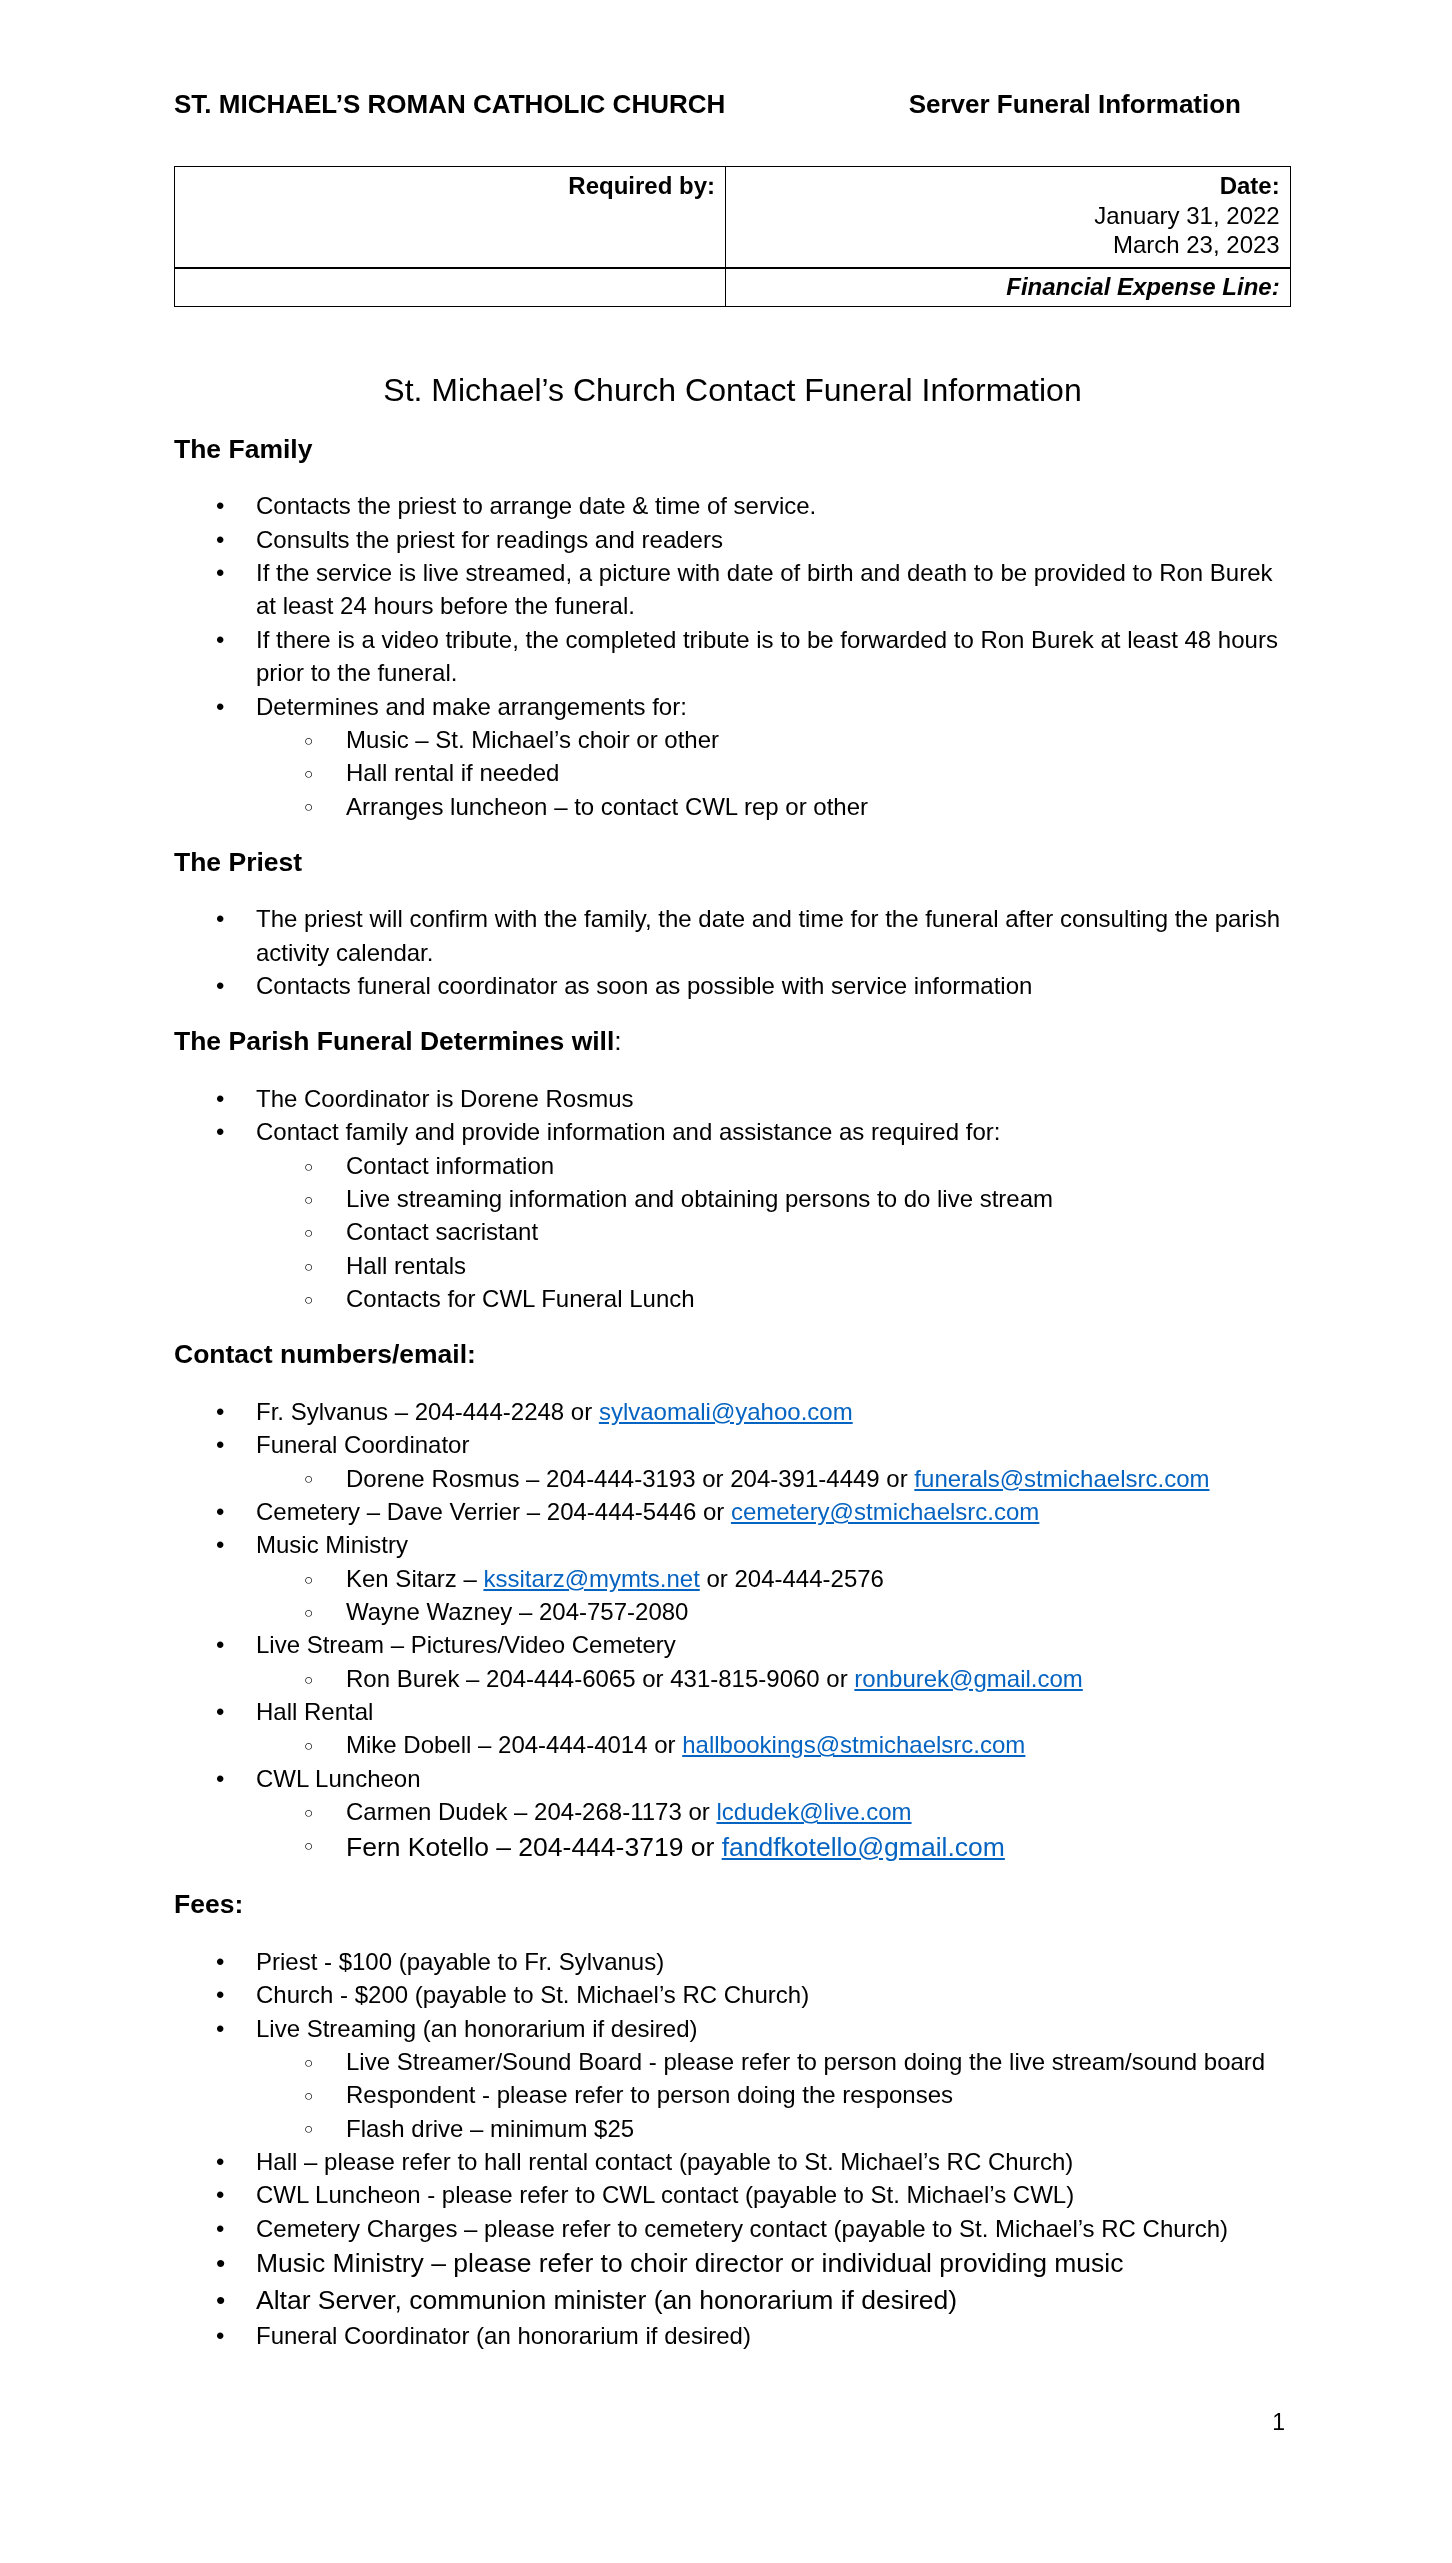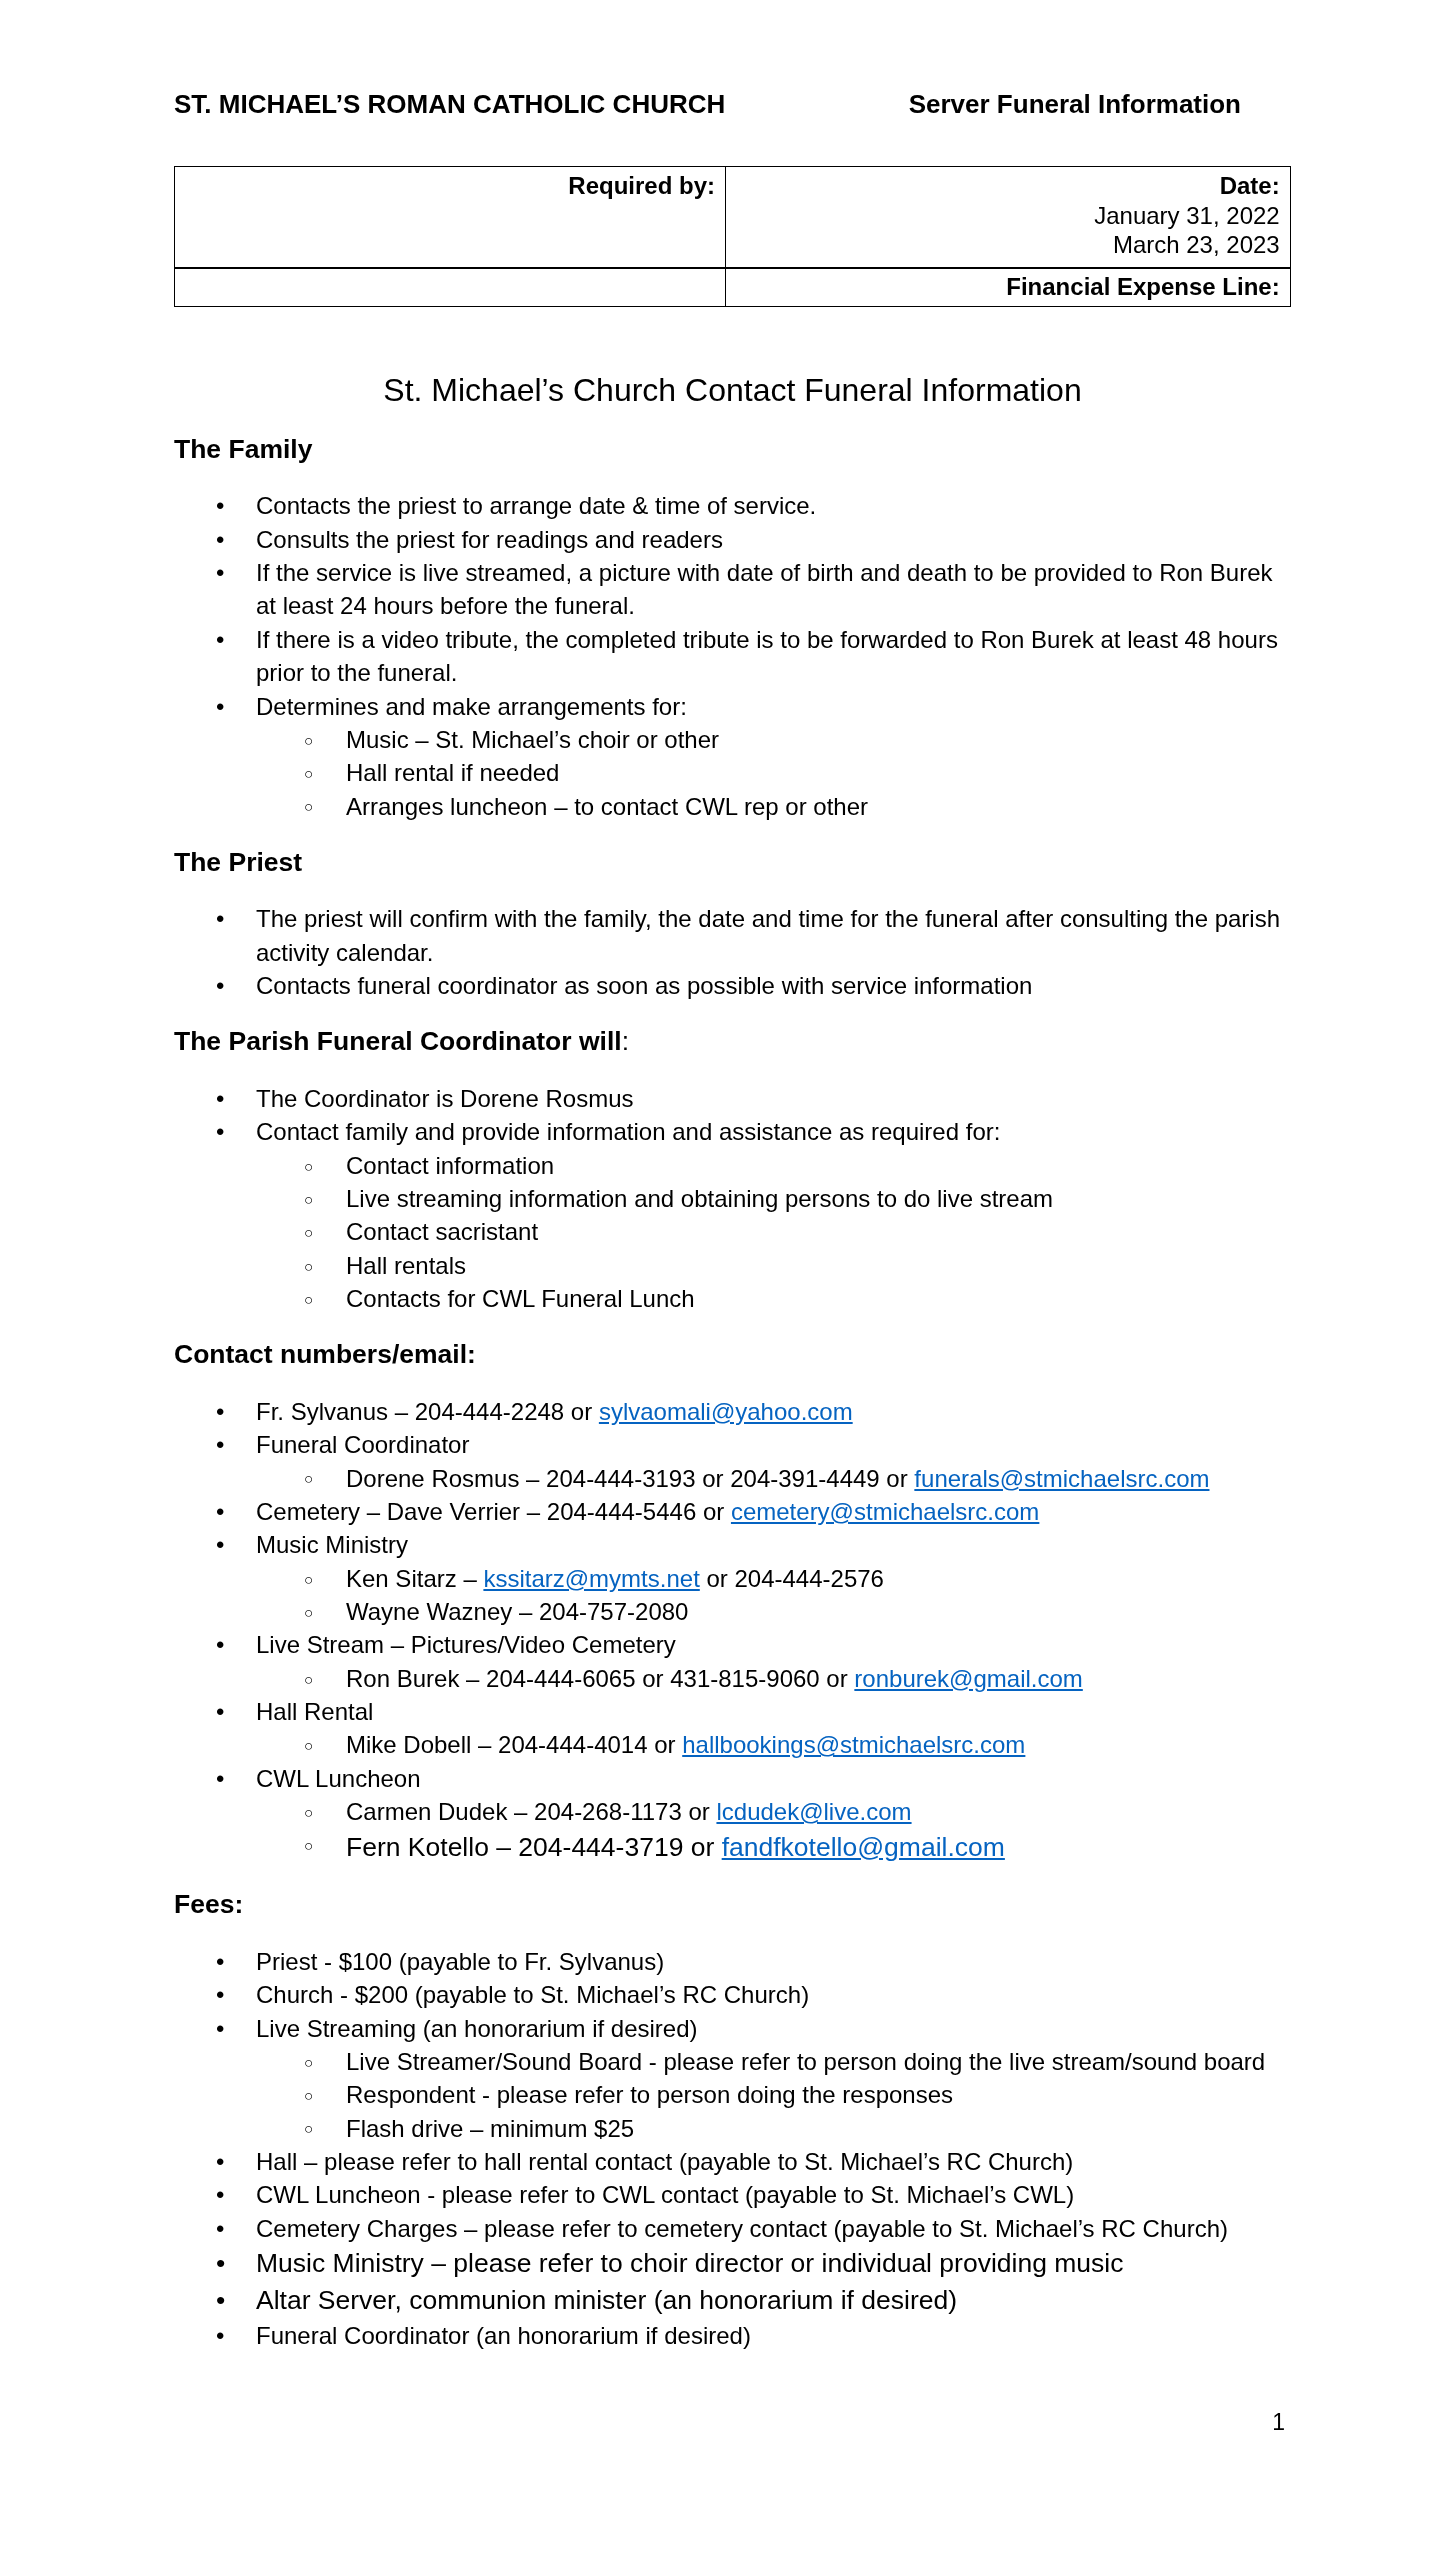--- a/index.html
+++ b/index.html
@@ -11,21 +11,21 @@
   }
   .page{padding:89px 161px 0 174px;}
 
   
   .header-row{display:flex;align-items:flex-end;font-weight:bold;font-size:26px;line-height:1.2;}
   .header-right{margin-left:auto;margin-right:50px;}
 
   
   table.info{border-collapse:collapse;width:100%;margin-top:46px;font-size:24px;line-height:1.22;text-align:right;}
   table.info td{border:1.7px solid #000;vertical-align:top;padding:4.3px 10.3px 7.7px 10.3px;}
-  table.info tr.r2 td{border-top-width:2.6px;padding:2.6px 10.3px 5.1px 10.3px;}
+  table.info tr.r2 td{border-top-width:2.6px;padding:2.6px 10.3px 5.1px 10.3px;font-style:italic;}
   td.cell-left{width:49.4%;}
   .b{font-weight:bold;}
 
   
   .doc-title{font-size:32px;font-weight:400;text-align:center;margin:63px 0 0 0;line-height:1.25;}
 
   
   h2{font-size:26.5px;font-weight:bold;margin:22px 0 23px 0;line-height:1.3;}
   h2 .thin{font-weight:400;}
 
@@ -86,21 +86,21 @@
     <li class="l2"><span class="m2">○</span><span class="t">Hall rental if needed</span></li>
     <li class="l2"><span class="m2">○</span><span class="t">Arranges luncheon – to contact CWL rep or other</span></li>
   </ul>
 
   <h2>The Priest</h2>
   <ul>
     <li class="l1"><span class="m1">•</span><span class="t">The priest will confirm with the family, the date and time for the funeral after consulting the parish activity calendar.</span></li>
     <li class="l1"><span class="m1">•</span><span class="t">Contacts funeral coordinator as soon as possible with service information</span></li>
   </ul>
 
-  <h2><span>The Parish Funeral Coordinator will</span><span class="thin">:</span></h2>
+  <h2><span>The Parish Funeral Determines will</span><span class="thin">:</span></h2>
   <ul>
     <li class="l1"><span class="m1">•</span><span class="t">The Coordinator is Dorene Rosmus</span></li>
     <li class="l1"><span class="m1">•</span><span class="t">Contact family and provide information and assistance as required for:</span></li>
     <li class="l2"><span class="m2">○</span><span class="t">Contact information</span></li>
     <li class="l2"><span class="m2">○</span><span class="t">Live streaming information and obtaining persons to do live stream</span></li>
     <li class="l2"><span class="m2">○</span><span class="t">Contact sacristant</span></li>
     <li class="l2"><span class="m2">○</span><span class="t">Hall rentals</span></li>
     <li class="l2"><span class="m2">○</span><span class="t">Contacts for CWL Funeral Lunch</span></li>
   </ul>
 

